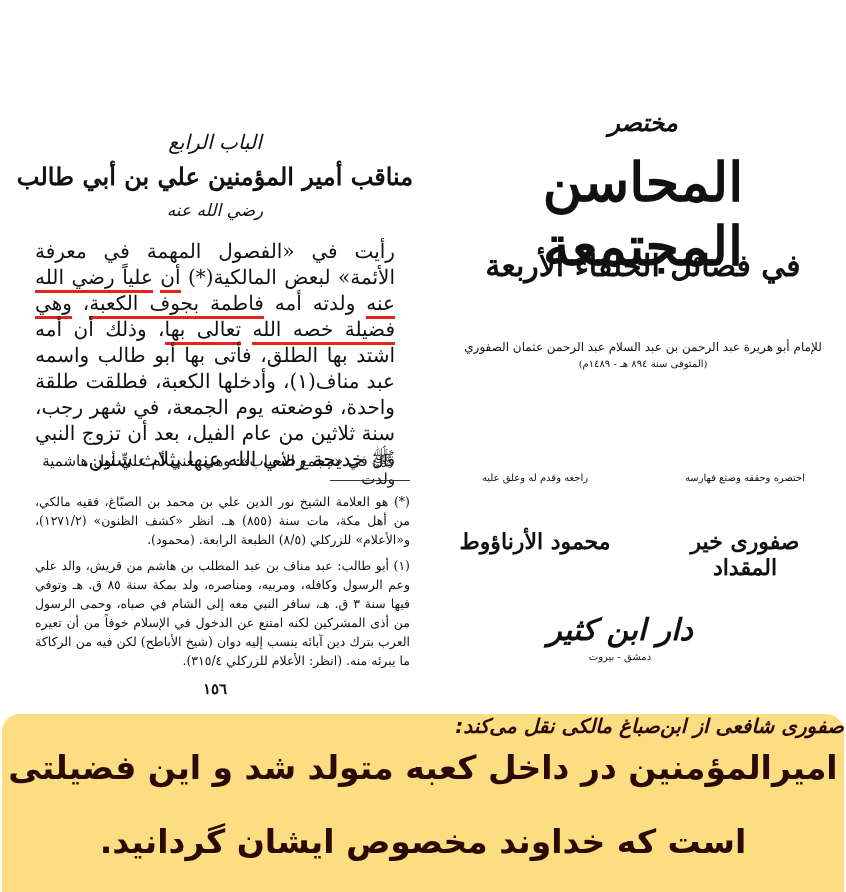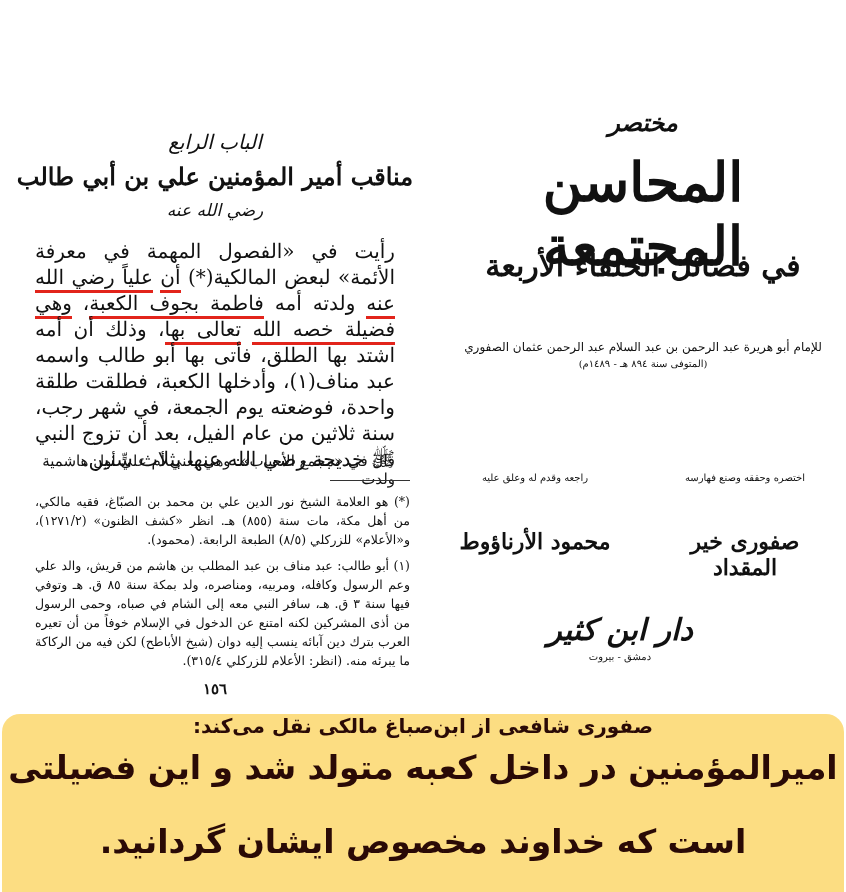--- a/index.html
+++ b/index.html
@@ -63,21 +63,21 @@
   .publisher { position:absolute; left:90px; top:612px; width:180px; text-align:center; }
   .publisher .pname { font-size:30px; font-weight:bold; font-style:italic; }
   .publisher .pcity { font-size:10px; margin-top:4px; }
 
   
   .caption {
     position:absolute; left:2px; top:714px; width:842px; height:178px;
     background:#fcdd82; border-radius:18px 18px 0 0;
     font-family: "DejaVu Sans", "Liberation Sans", sans-serif; color:#2a0a06;
   }
-  .cap-intro { position:absolute; left:0; top:0px; width:842px; text-align:center; font-size:20px; font-weight:bold; }
+  .cap-intro { position:absolute; left:0; top:0px; width:842px; font-size:20px; font-weight:bold;font-style:italic; }
   .cap-line1 { position:absolute; left:0; top:34px; width:842px; text-align:center; font-size:33px; font-weight:bold; }
   .cap-line2 { position:absolute; left:0; top:108px; width:842px; text-align:center; font-size:33px; font-weight:bold; }
 </style>
 </head>
 <body>
 
 <div class="page-left">
   <div class="chapter ch-num rtl">الباب الرابع</div>
   <div class="chapter ch-title rtl">مناقب أمير المؤمنين علي بن أبي طالب</div>
   <div class="chapter ch-sub rtl">رضي الله عنه</div>

